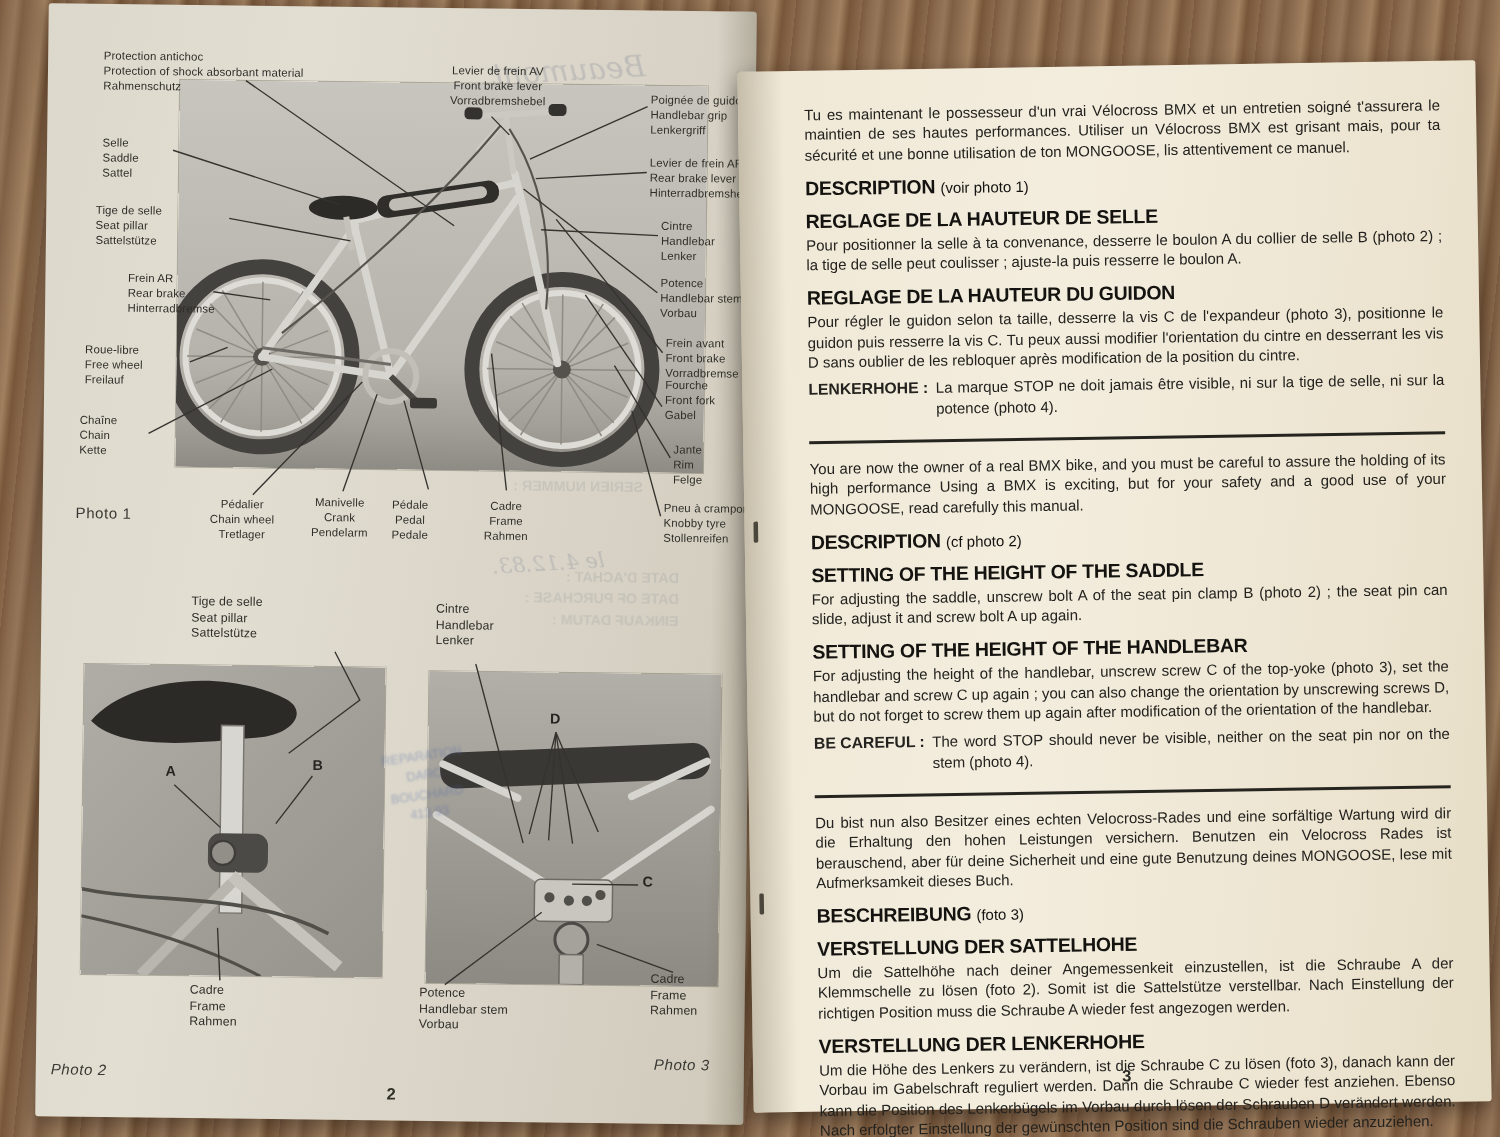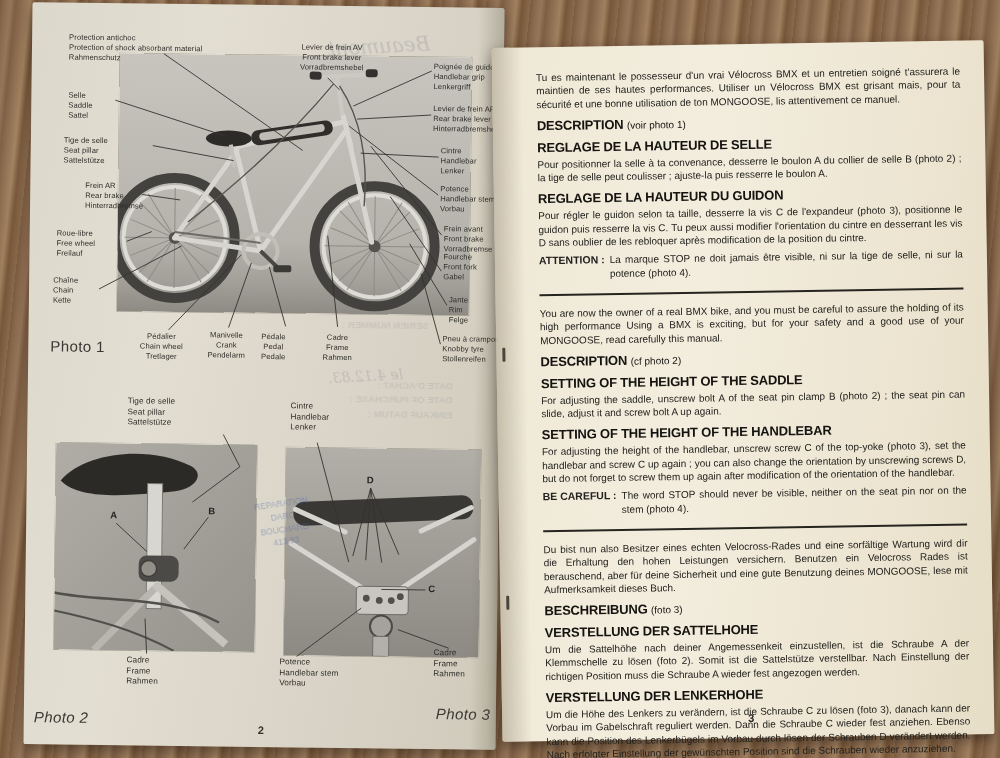--- a/index.html
+++ b/index.html
@@ -24,21 +24,21 @@
   }
   .page-left::after { 
     content:""; position:absolute; right:0; top:0; bottom:0; width:26px;
     background: linear-gradient(to right, transparent, rgba(90,80,60,.28));
   }
   .lbl {
     position:absolute; font-size:7.6px; line-height:1.3; color:#2e2d29;
     letter-spacing:.1px; white-space:nowrap;
   }
   .lbl.c { text-align:center; }
-  .cap { position:absolute; font-size:15px; color:#3a3834; letter-spacing:.4px; }
+  .cap { position:absolute; font-size:10px; color:#3a3834; letter-spacing:.4px; }
   .photo { position:absolute; overflow:hidden; box-shadow:0 0 0 .5px rgba(120,115,100,.5); }
   .marker { position:absolute; font-size:9.5px; color:#262420; font-weight:bold; }
   .callouts { position:absolute; left:0; top:0; pointer-events:none; }
   .pnum { position:absolute; font-size:11px; color:#333129; font-weight:bold; }
 
   .ghost { position:absolute; color:#6f7587; opacity:.16; font-weight:bold;
            transform:scaleX(-1); line-height:1.5; white-space:nowrap; filter:blur(.4px); }
   .ghost-script { position:absolute; color:#7c8095; opacity:.28; filter:blur(.5px);
            font-family:"DejaVu Serif", serif; font-style:italic; transform:scaleX(-1) rotate(4deg);
            white-space:nowrap; }
@@ -288,21 +288,21 @@
   <div class="rp-inner">
 
     <section>
       <p class="body">Tu es maintenant le possesseur d'un vrai Vélocross BMX et un entretien soigné t'assurera le maintien de ses hautes performances. Utiliser un Vélocross BMX est grisant mais, pour ta sécurité et une bonne utilisation de ton MONGOOSE, lis attentivement ce manuel.</p>
       <h3><span>DESCRIPTION</span> <span class="note">(voir photo 1)</span></h3>
       <h3>REGLAGE DE LA HAUTEUR DE SELLE</h3>
       <p class="body">Pour positionner la selle à ta convenance, desserre le boulon A du collier de selle B (photo 2) ; la tige de selle peut coulisser ; ajuste-la puis resserre le boulon A.</p>
       <h3>REGLAGE DE LA HAUTEUR DU GUIDON</h3>
       <p class="body">Pour régler le guidon selon ta taille, desserre la vis C de l'expandeur (photo 3), positionne le guidon puis resserre la vis C. Tu peux aussi modifier l'orientation du cintre en desserrant les vis D sans oublier de les rebloquer après modification de la position du cintre.</p>
       <div class="warn">
-        <span class="wlabel">ATTENTION :</span>
+        <span class="wlabel">LENKERHOHE :</span>
         <span class="wbody">La marque STOP ne doit jamais être visible, ni sur la tige de selle, ni sur la potence (photo 4).</span>
       </div>
     </section>
 
     <hr class="divider">
 
     <section>
       <p class="body">You are now the owner of a real BMX bike, and you must be careful to assure the holding of its high performance Using a BMX is exciting, but for your safety and a good use of your MONGOOSE, read carefully this manual.</p>
       <h3><span>DESCRIPTION</span> <span class="note">(cf photo 2)</span></h3>
       <h3>SETTING OF THE HEIGHT OF THE SADDLE</h3>

